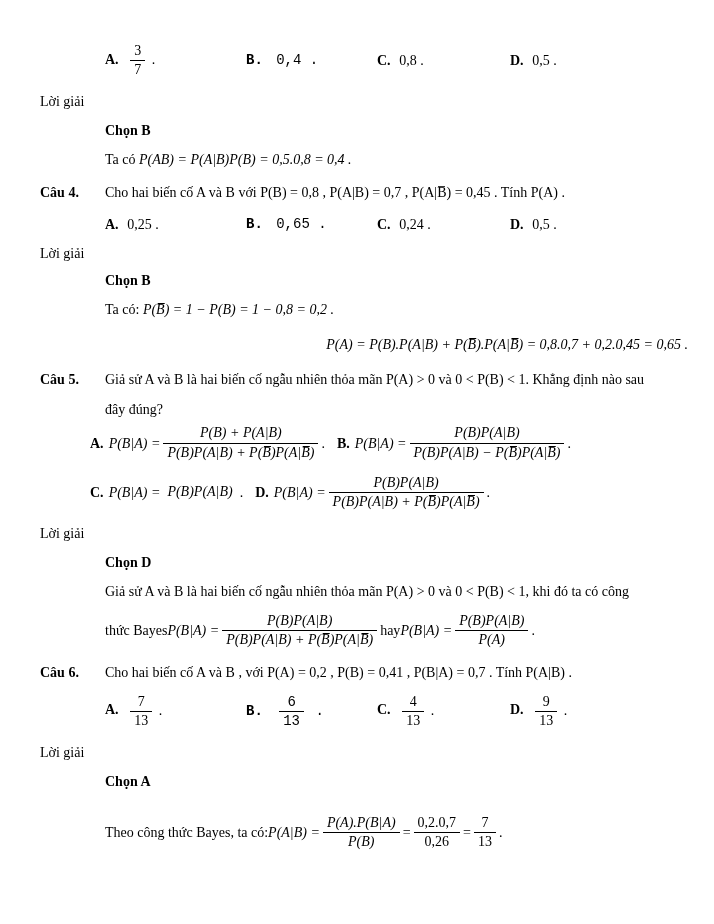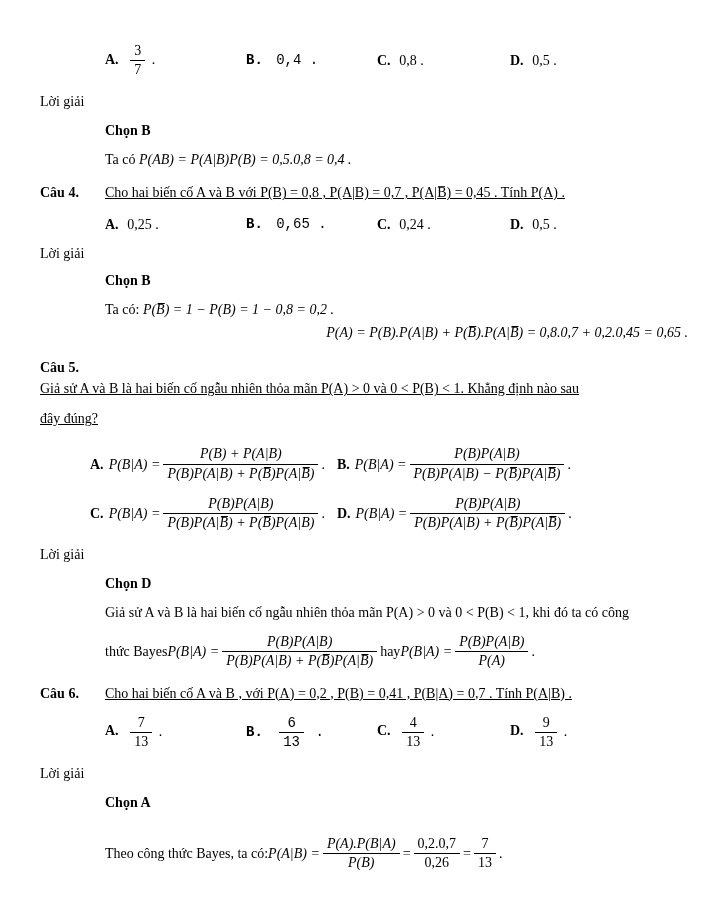--- a/index.html
+++ b/index.html
@@ -15,42 +15,42 @@
     padding:42px 26px 0 40px;
     overflow:hidden;
   }
   .m { font-style:italic; }
   .ind { padding-left:65px; }
   .heading { text-align:left; font-weight:400; margin-bottom:8px; }
   .choice { padding-left:65px; font-weight:700; margin-bottom:8px; }
 
   .qrow { display:flex; margin-bottom:11px; }
   .qlab { width:65px; flex:none; font-weight:700; }
-  .qtext { flex:1;text-decoration:underline; }
+  .qtext { flex:1; }
 
   .optrow { display:flex; align-items:center; padding-left:65px; margin-bottom:9px; }
   .optrow .o1 { width:141px; }
   .optrow .o2 { width:131px;font-family:Liberation Mono, monospace; }
   .optrow .o3 { width:133px; }
   .optrow .o4 { flex:1; }
   .olab { font-weight:700; margin-right:5px; font-style:normal; }
 
   .frac { display:inline-block; vertical-align:middle; text-align:center; line-height:1.3; margin:0 3px; }
   .fnum, .fden { display:block; padding:0 4px; white-space:nowrap; }
   .fden { border-top:1px solid #000; }
 
   .opt5row { display:flex; align-items:center; padding-left:50px; gap:12px; margin-bottom:12px; white-space:nowrap; }
   .opt5 { display:flex; align-items:center; }
 
   .flowline { padding-left:65px; margin-bottom:12px; display:flex; align-items:center; flex-wrap:nowrap; white-space:nowrap; }
   .eqcenter { text-align:right; margin-bottom:14px; }
   .mb8 { margin-bottom:8px; }
   .mb10 { margin-bottom:10px; }
   .mb12 { margin-bottom:12px; }
-  .mb14 { margin-bottom:2px; }
+  .mb14 { margin-bottom:14px; }
   .tallrow { margin-bottom:12px; }
 </style>
 </head>
 <body>
 
 <div class="page">
 
   <div class="optrow tallrow">
     <span class="o1">
       <span class="olab">A.</span>
@@ -101,21 +101,21 @@
     </span>
   </div>
 
   <div class="heading" style="margin-bottom:6px;">Lời giải</div>
   <div class="choice">Chọn B</div>
   <div class="ind mb14">
     <span>Ta có: </span><span class="m">P(B̅) = 1 − P(B) = 1 − 0,8 = 0,2 .</span>
   </div>
   <div class="eqcenter m">P(A) = P(B).P(A|B) + P(B̅).P(A|B̅) = 0,8.0,7 + 0,2.0,45 = 0,65 .</div>
 
-  <div class="qrow" style="margin-bottom:16px;flex-direction:column;">
+  <div class="qrow" style="margin-bottom:4px;">
     <span class="qlab">Câu 5.</span>
     <span class="qtext">
       <span>Giả sử A và B là hai biến cố ngẫu nhiên thỏa mãn P(A) &gt; 0 và 0 &lt; P(B) &lt; 1. Khẳng định nào sau</span>
       <span style="display:block; margin-top:9px;">đây đúng?</span>
     </span>
   </div>
 
   <div class="opt5row">
     <span class="opt5">
       <span class="olab">A.</span>
@@ -136,21 +136,20 @@
       <span>.</span>
     </span>
   </div>
 
   <div class="opt5row">
     <span class="opt5">
       <span class="olab">C.</span>
       <span class="m">P(B|A) = </span>
       <span class="frac m">
           <span class="fnum">P(B)P(A|B)</span>
-          <span class="fden">P(B)P(A|B̅) + P(B̅)P(A|B)</span>
         </span>
       <span>.</span>
     </span>
     <span class="opt5">
       <span class="olab">D.</span>
       <span class="m">P(B|A) = </span>
       <span class="frac m">
           <span class="fnum">P(B)P(A|B)</span>
           <span class="fden">P(B)P(A|B) + P(B̅)P(A|B̅)</span>
         </span>

